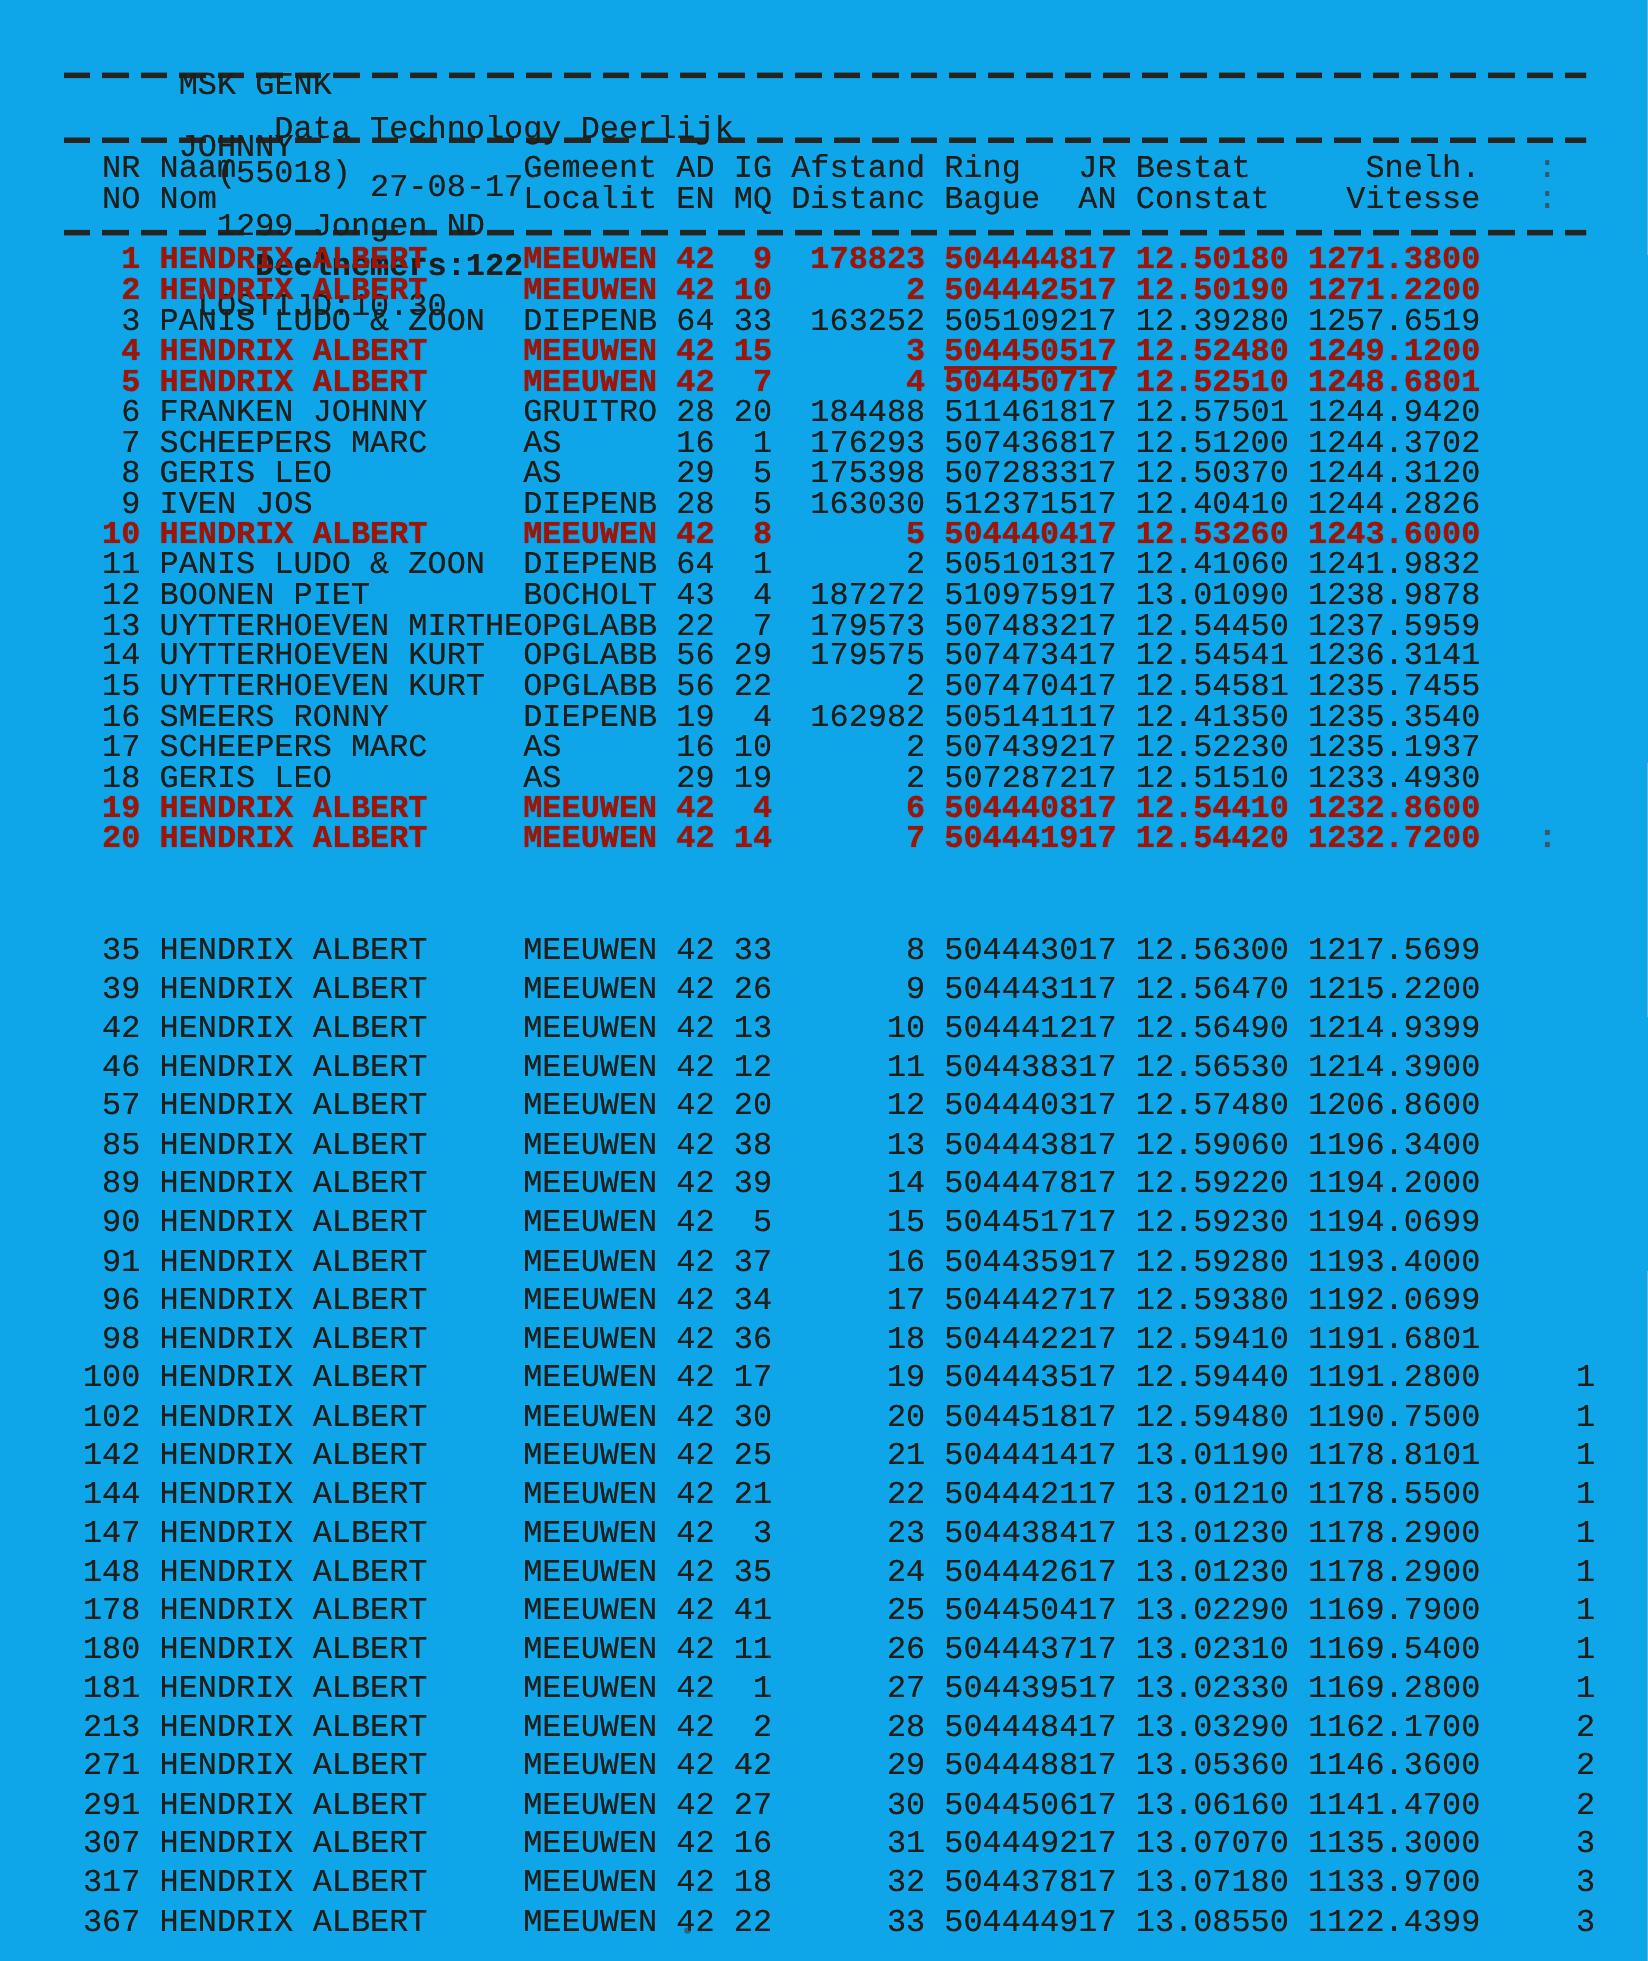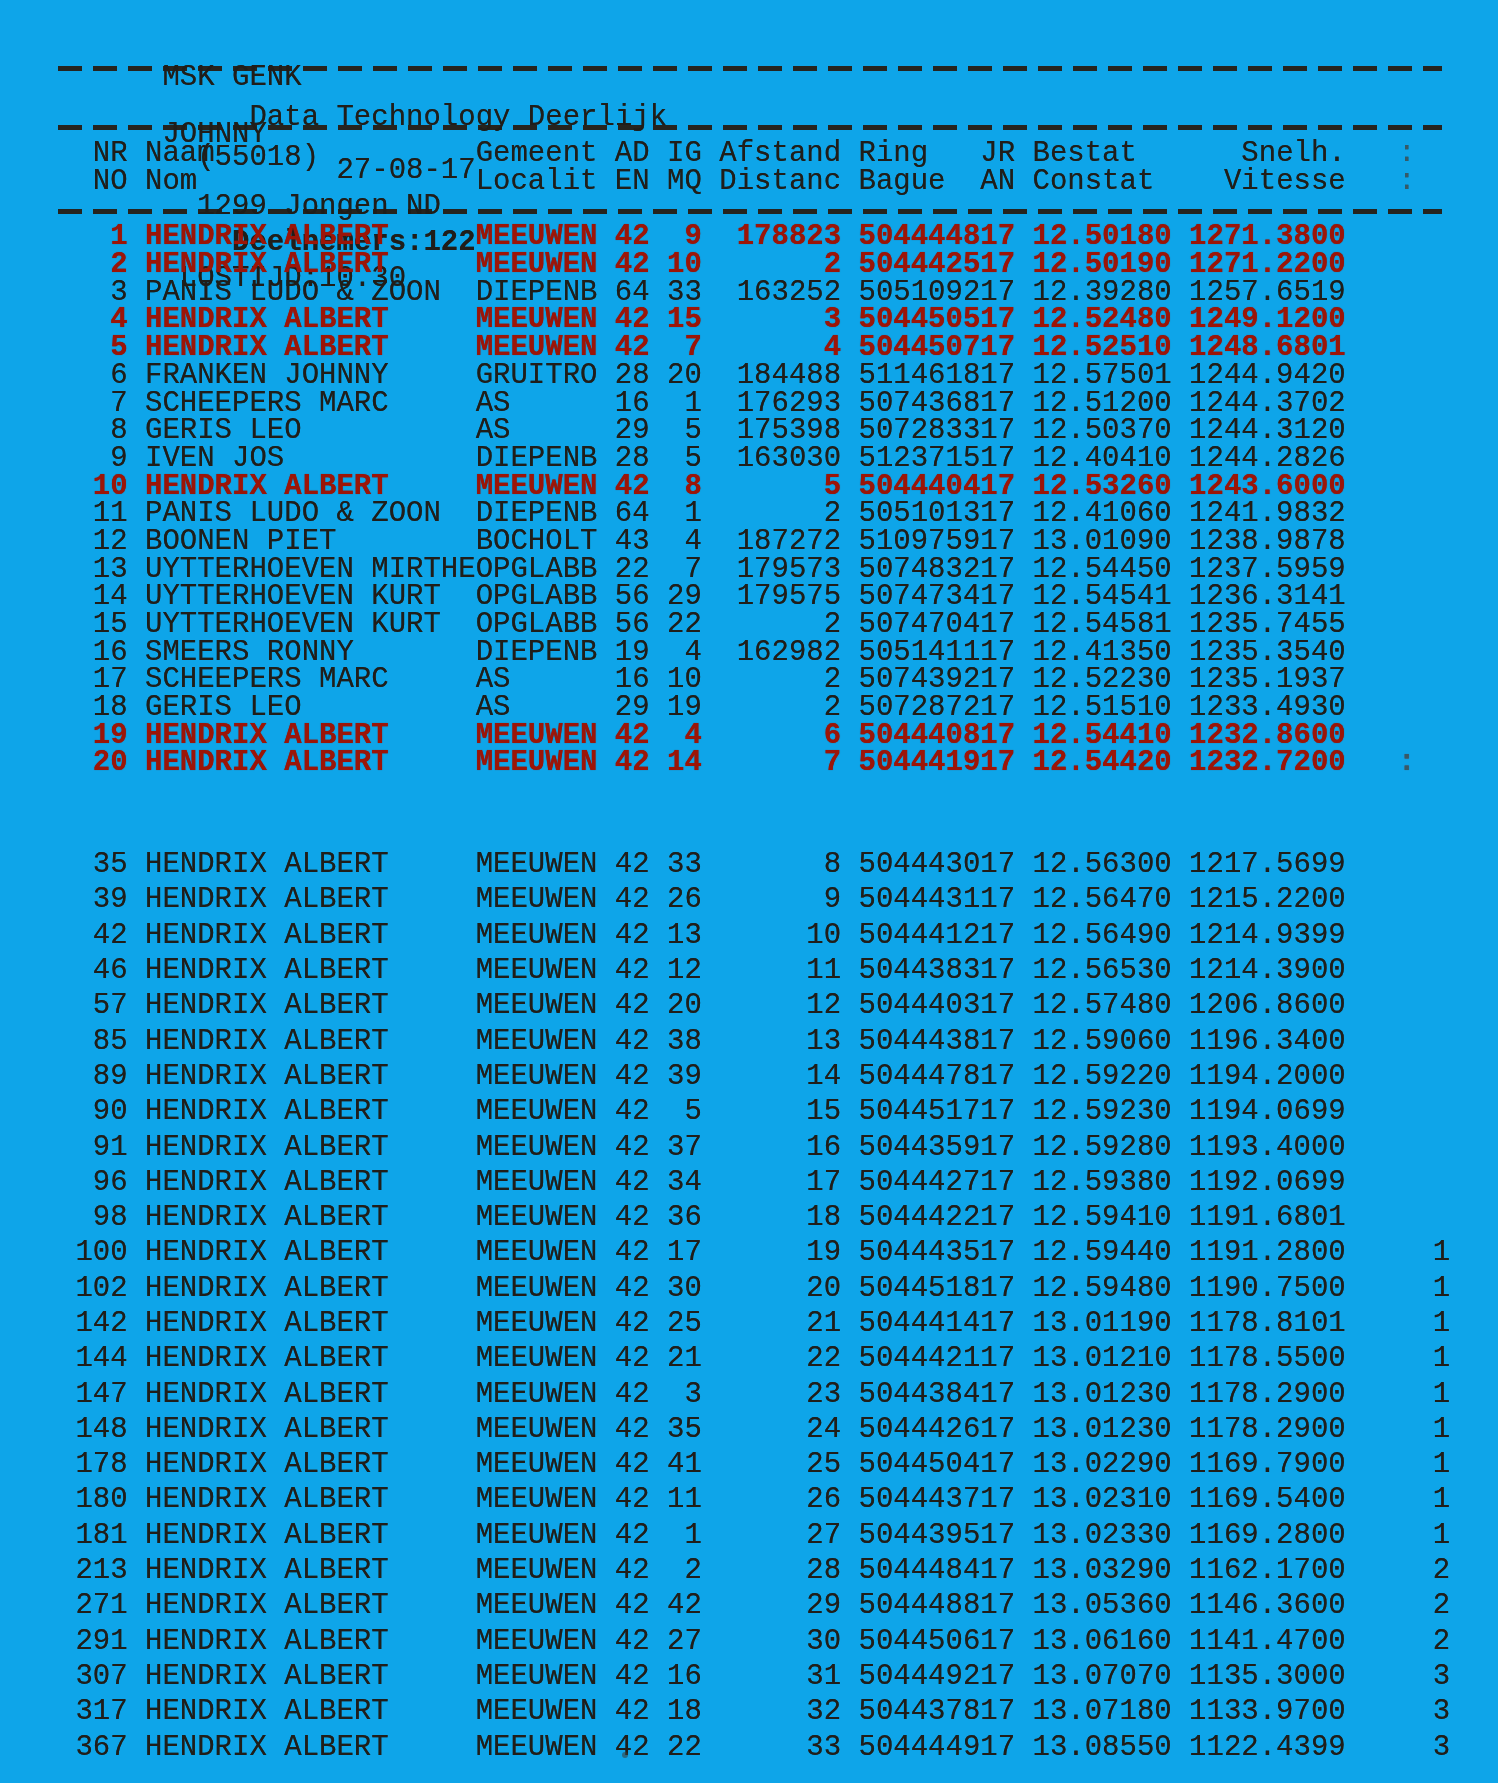--- a/index.html
+++ b/index.html
@@ -31,20 +31,21 @@
     line-height:27.7px;height:27.7px;
     white-space:pre;
   }
   .block2 .row{line-height:35.3px;height:35.3px;}
   .cell{white-space:pre;overflow:visible;}
   .c-nr,.c-ad,.c-ig,.c-afstand,.c-snelh,.c-edge,.c-marker{text-align:right;}
   .c-name,.c-gemeent,.c-ring,.c-bestat{text-align:left;padding-left:1ch;}
   .hdr .c-afstand{text-align:left;padding-left:1ch;}
   .red{color:#9c1508;font-weight:bold;text-shadow:0 0 .8px rgba(140,18,6,.9);}
   .ring-underline .c-ring{
+    text-decoration:underline;
     text-decoration-thickness:3px;
     text-underline-offset:6px;
     text-align:right;
   }
   .c-edge{color:#44423c;opacity:.75;}
   .gap70{height:70px;}
   .artifact-dot{
     position:absolute;left:622px;top:1752px;
     width:6px;height:6px;border-radius:50%;
     background:rgba(60,58,52,.55);

